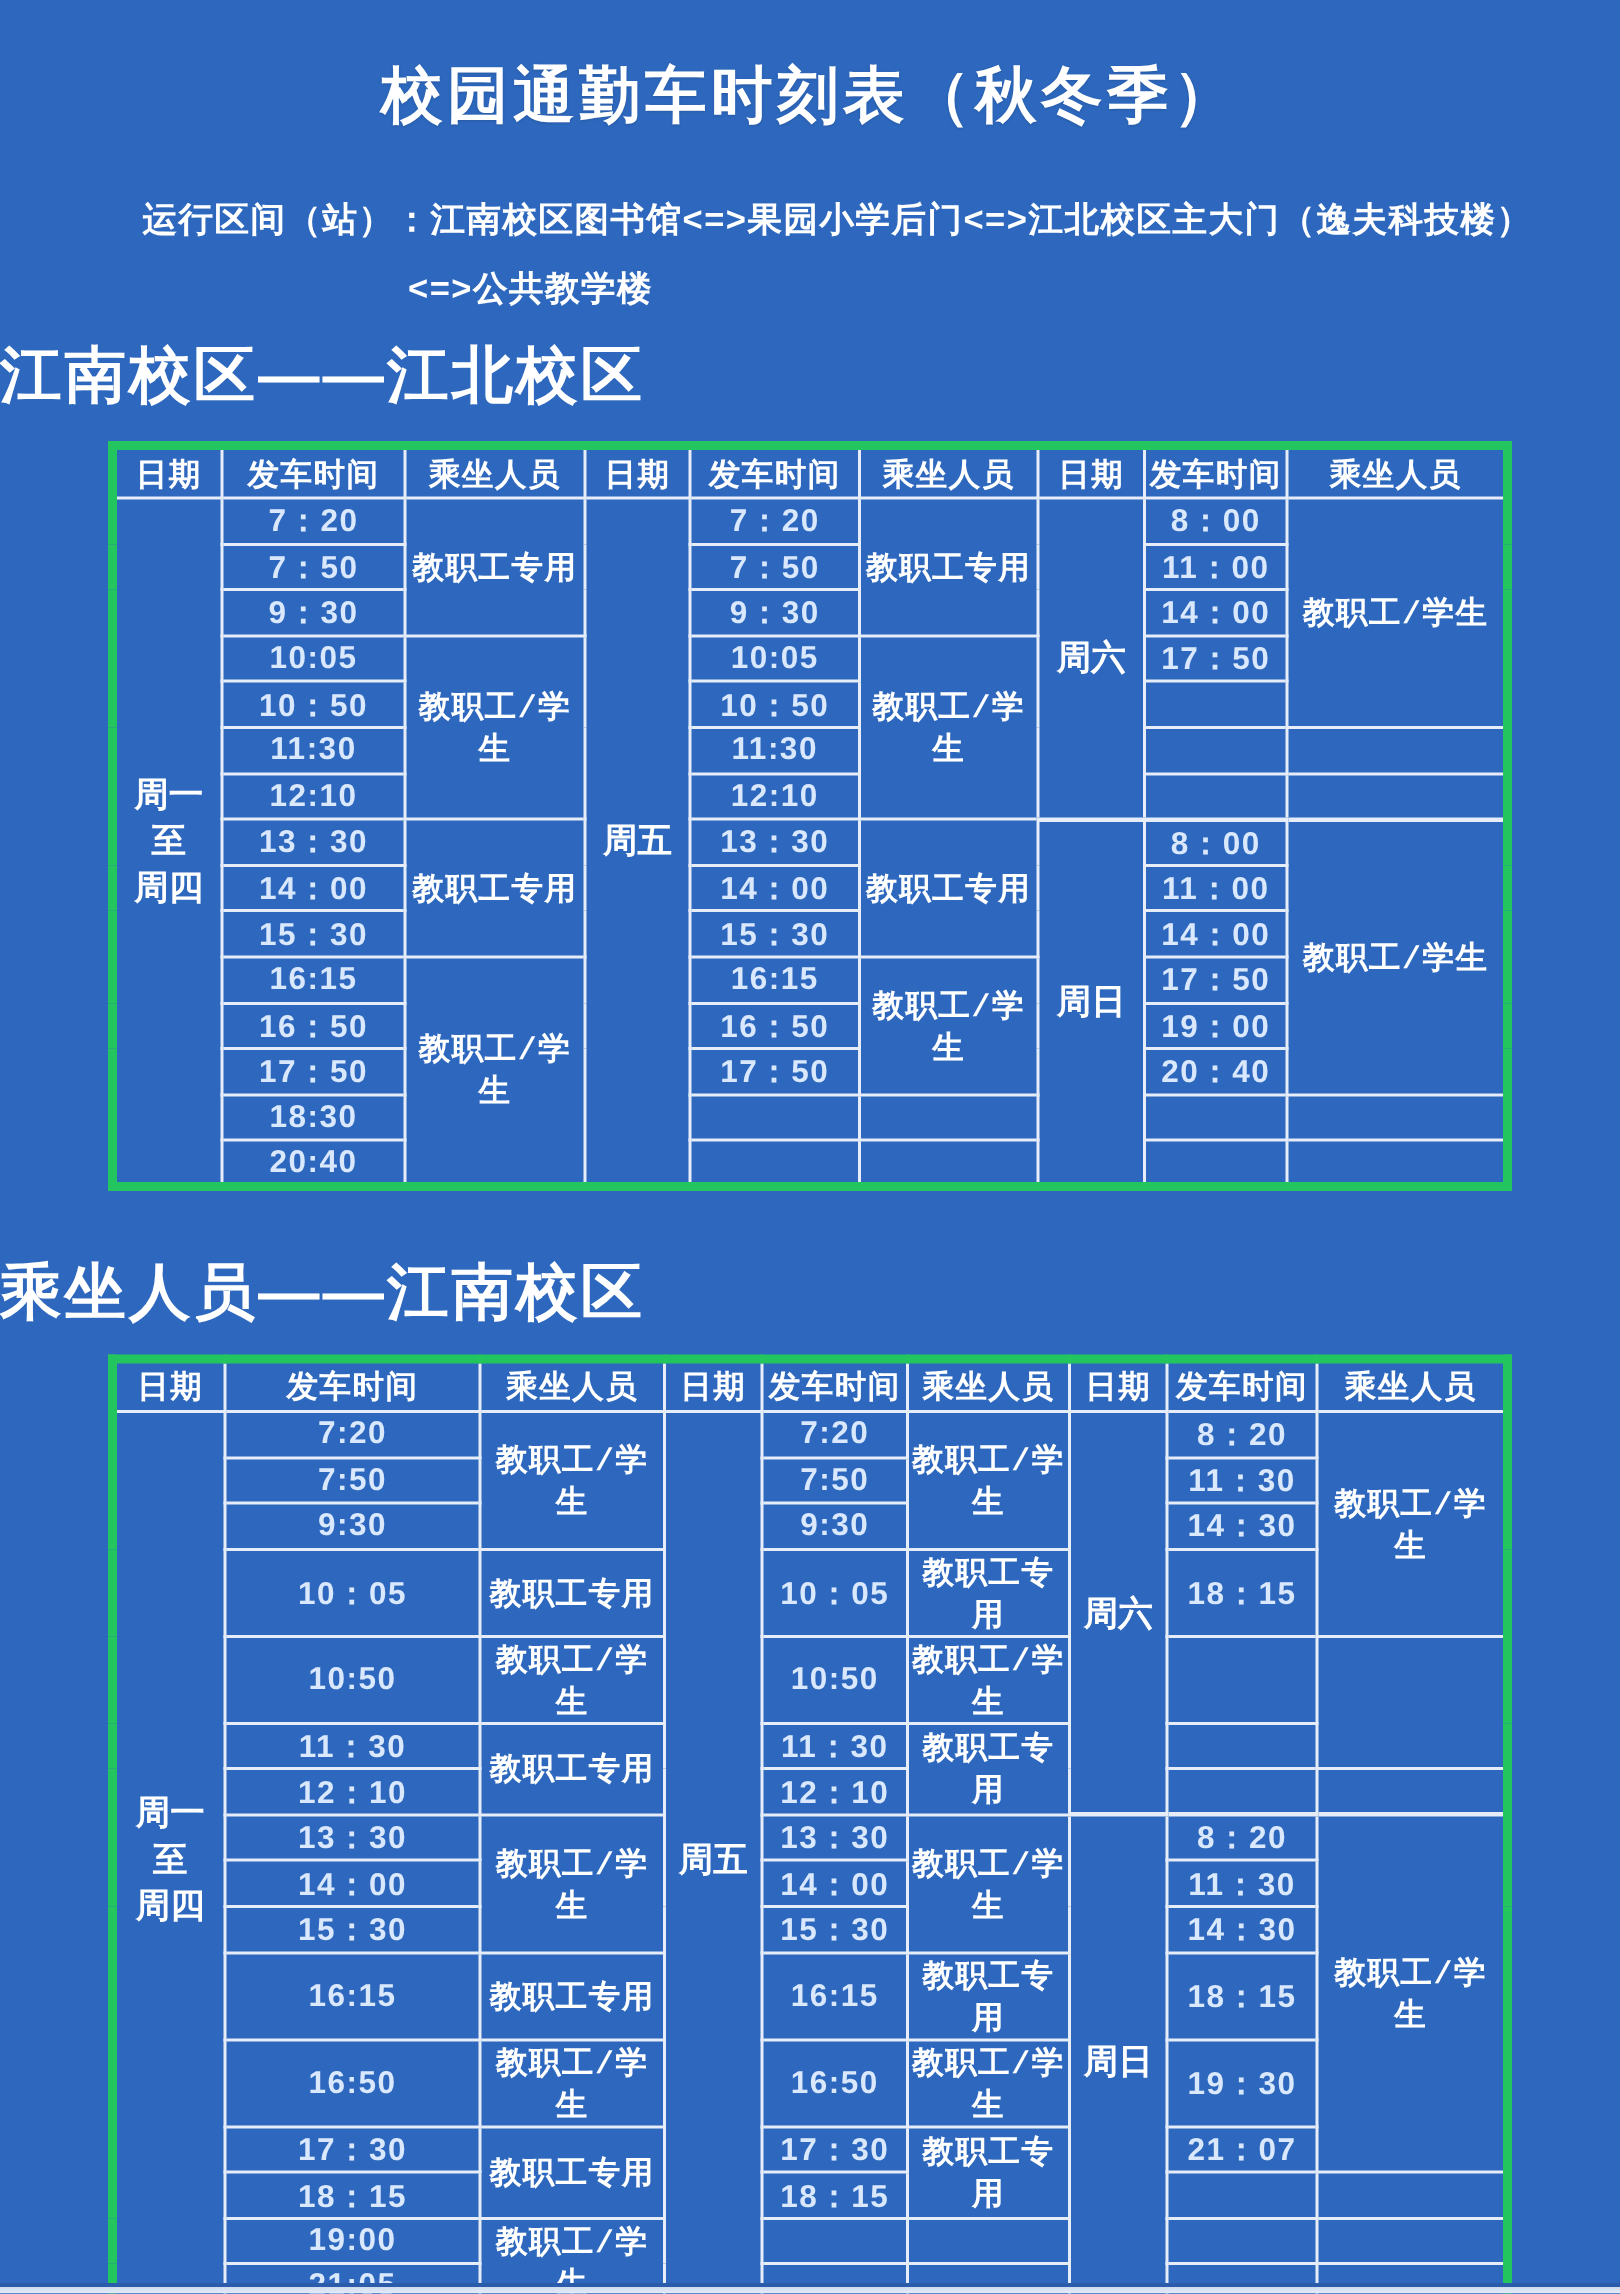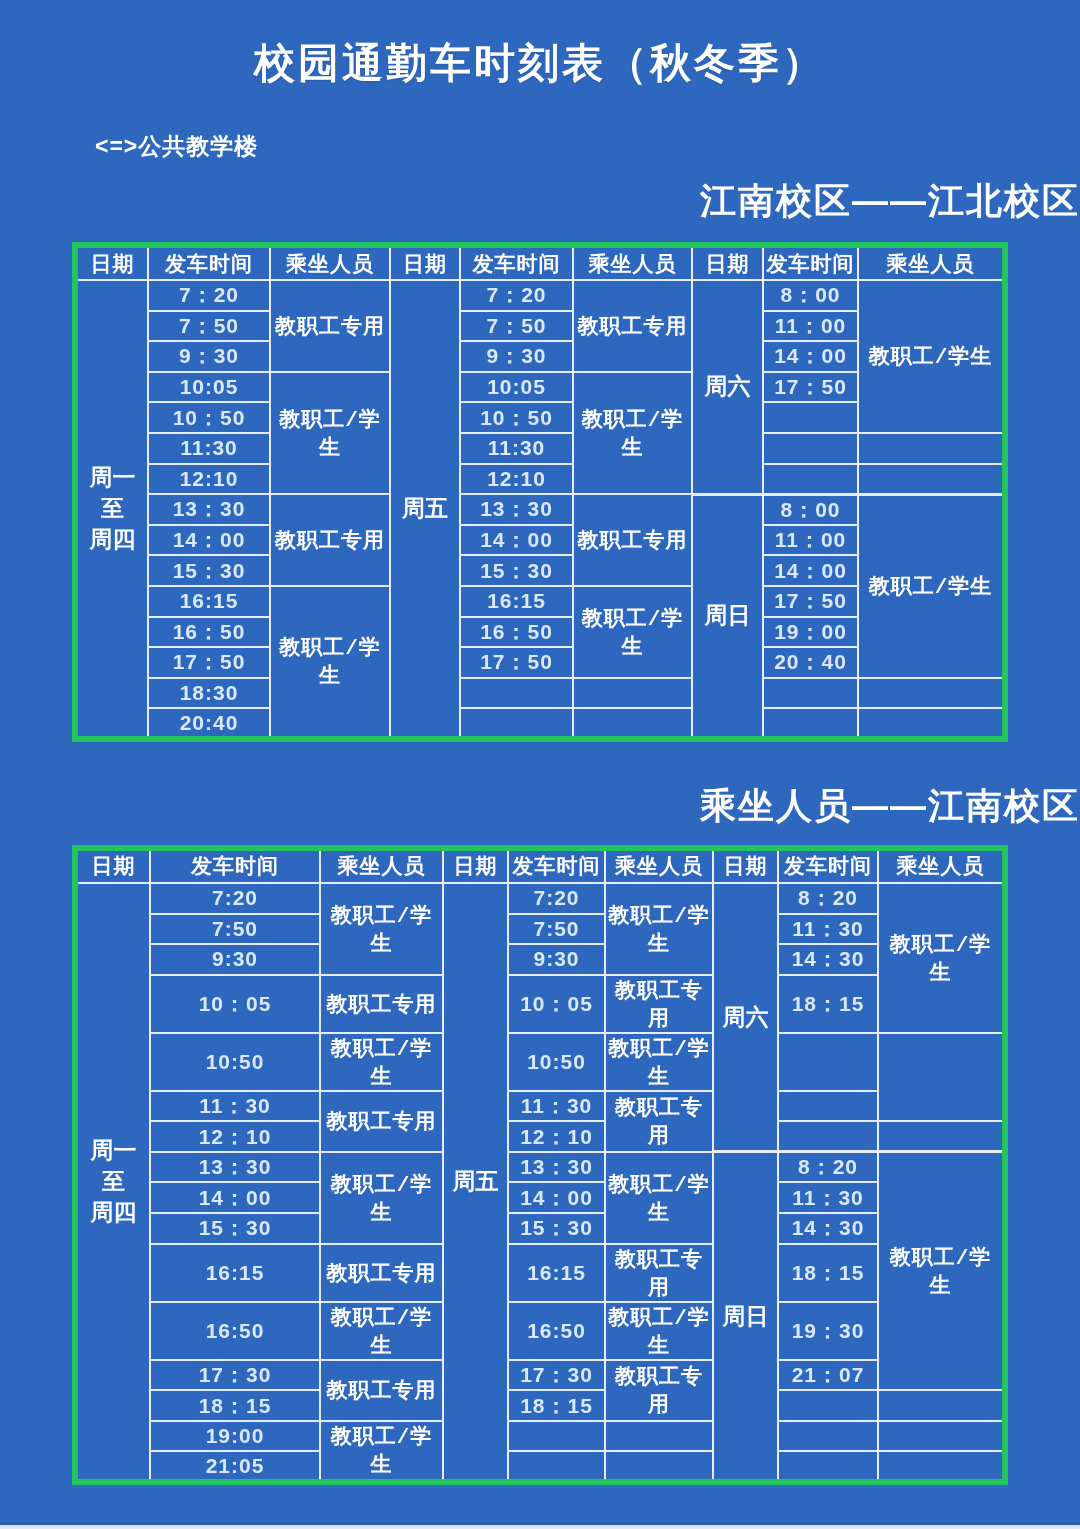--- a/index.html
+++ b/index.html
@@ -18,25 +18,25 @@
     font-size:41px;
     letter-spacing:3px;
     text-shadow:0 1px 2px rgba(0,0,0,0.15);
   }
   .route{
     margin:32px 0 0 95px;
     font-size:23px;
     line-height:46px;
     letter-spacing:1px;
   }
-  .route-line2{ }
+  .route-line2{ margin-left:177px; }
   .sec-title{
     margin-top:8px;
-    text-align:right;
-    font-size:36px;
+    text-align:left;
+    font-size:41px;
     letter-spacing:2px;
   }
   .sec-title.second{ margin-top:40px; }
   table.sched{
     border-collapse:collapse;
     table-layout:fixed;
     margin:16px auto 0 auto;
     border:6px solid #22c55e;
   }
   table.sched.second{ margin-top:14px; }
@@ -74,20 +74,21 @@
     position:absolute;left:0;bottom:0;width:1080px;height:7px;
     background:linear-gradient(to bottom,#2a5cab 0%,#2a5cab 40%,#cfdcef 40%,#e4ecf7 100%);
   }
 </style>
 </head>
 <body>
 
 <div class="title">校园通勤车时刻表（秋冬季）</div>
 
 <div class="route">
+  <div>运行区间（站）：江南校区图书馆&lt;=&gt;果园小学后门&lt;=&gt;江北校区主大门（逸夫科技楼）</div>
   <div class="route-line2">&lt;=&gt;公共教学楼</div>
 </div>
 
 <div class="sec-title">江南校区——江北校区</div>
 <table class="sched">
     <colgroup>
       <col style="width: 73px;">
       <col style="width: 122px;">
       <col style="width: 120px;">
       <col style="width: 70px;">

